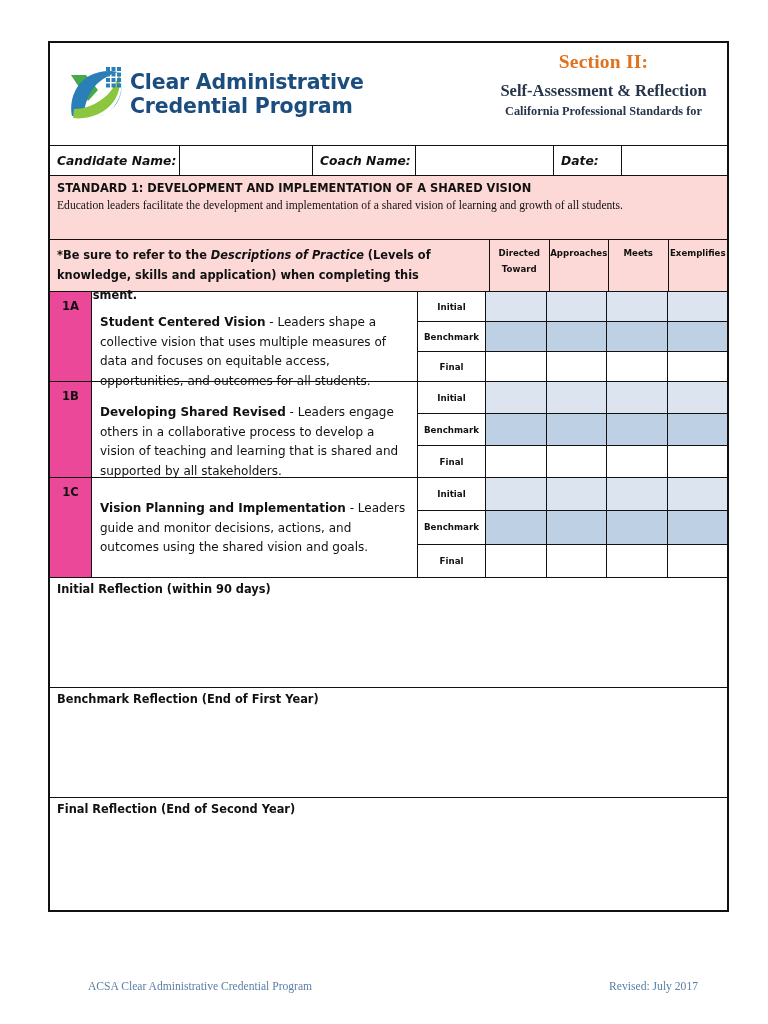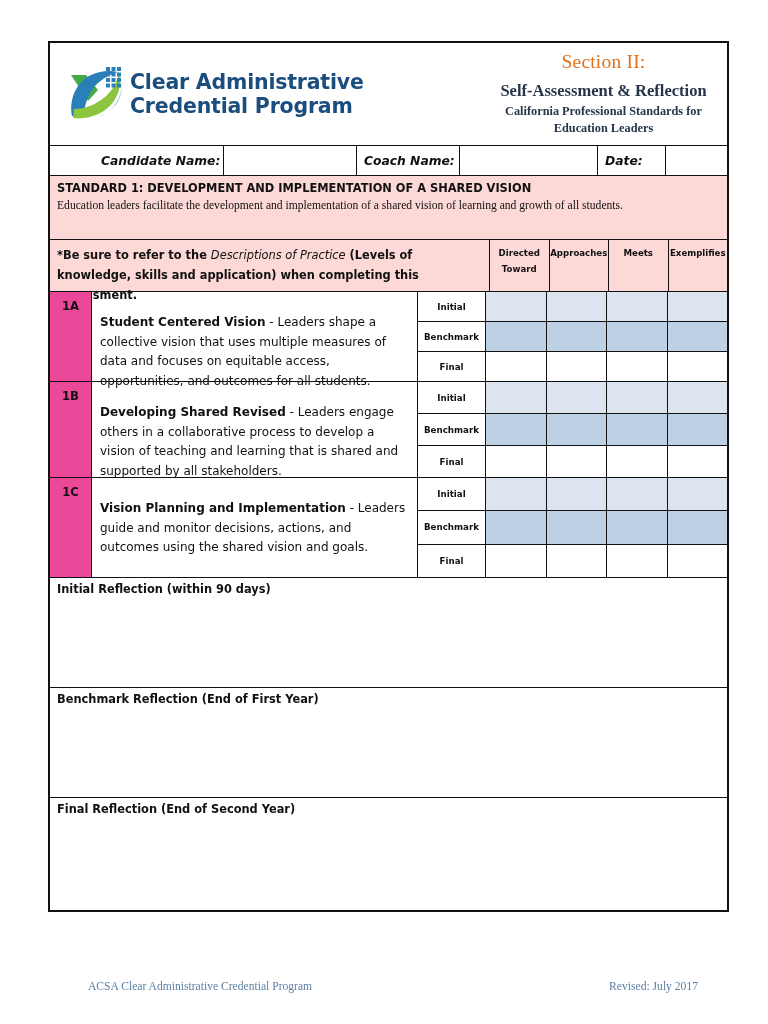--- a/index.html
+++ b/index.html
@@ -48,21 +48,21 @@
     letter-spacing: -0.2px;
   }
   .hdr-title {
     flex: 1;
     text-align: center;
     padding-top: 7px;
     font-family: "Liberation Serif", serif;
   }
   .t-section {
     color: #e2711d;
-    font-weight: normal;
+    font-weight: bold;
     font-size: 19.5px;
     line-height: 1.25;
     letter-spacing: 0.2px;
   }
   .t-self {
     color: #26354a;
     font-weight: bold;
     font-size: 16.5px;
     line-height: 1.3;
     margin-top: 6px;
@@ -73,21 +73,20 @@
     font-size: 12.3px;
     line-height: 1.25;
     margin-top: 2px;
   }
 
   
   .namerow {
     display: flex;
     height: 30px;
     border-bottom: 1px solid #111111;
-    padding-left: 44px;
   }
   .namecell {
     display: flex; align-items: center;
     padding-left: 7px;
     font-family: "DejaVu Sans", sans-serif;
     font-style: italic;
     font-weight: bold;
     font-size: 12.3px;
     color: #111111;
     border-right: 1px solid #111111;
@@ -127,21 +126,21 @@
   .instr-text {
     width: 440px;
     padding: 6px 8px 0 7px;
     font-family: "DejaVu Sans", sans-serif;
     font-size: 11.4px;
     line-height: 1.75;
     color: #111111;
     border-right: 1px solid #111111;
   }
   .instr-text b { font-weight: bold; }
-  .instr-text i { font-style: italic; font-weight: normal; }
+  .instr-text i { font-style: italic; font-weight: bold; }
   .rate-head {
     flex: 1;
     display: flex;
   }
   .rate-head-cell {
     flex: 1;
     border-right: 1px solid #111111;
     text-align: center;
     padding-top: 6px;
     font-family: "DejaVu Sans", sans-serif;
@@ -266,21 +265,20 @@
           <div class="logo-text">
             <div>Clear Administrative</div>
             <div>Credential Program</div>
           </div>
         </div>
       </div>
       <div class="hdr-title">
         <div class="t-section">Section II:</div>
         <div class="t-self">Self-Assessment &amp; Reflection</div>
         <div class="t-sub">California Professional Standards for</div>
-        <div class="t-sub">Education Leaders</div>
       </div>
     </div>
 
     <div class="namerow">
       <div class="namecell" style="width:130px">Candidate Name:</div>
       <div class="namefill" style="width:133px"></div>
       <div class="namecell" style="width:103px">Coach Name:</div>
       <div class="namefill" style="width:138px"></div>
       <div class="namecell" style="width:68px">Date:</div>
       <div class="namefill nf-last" style="flex:1"></div>

